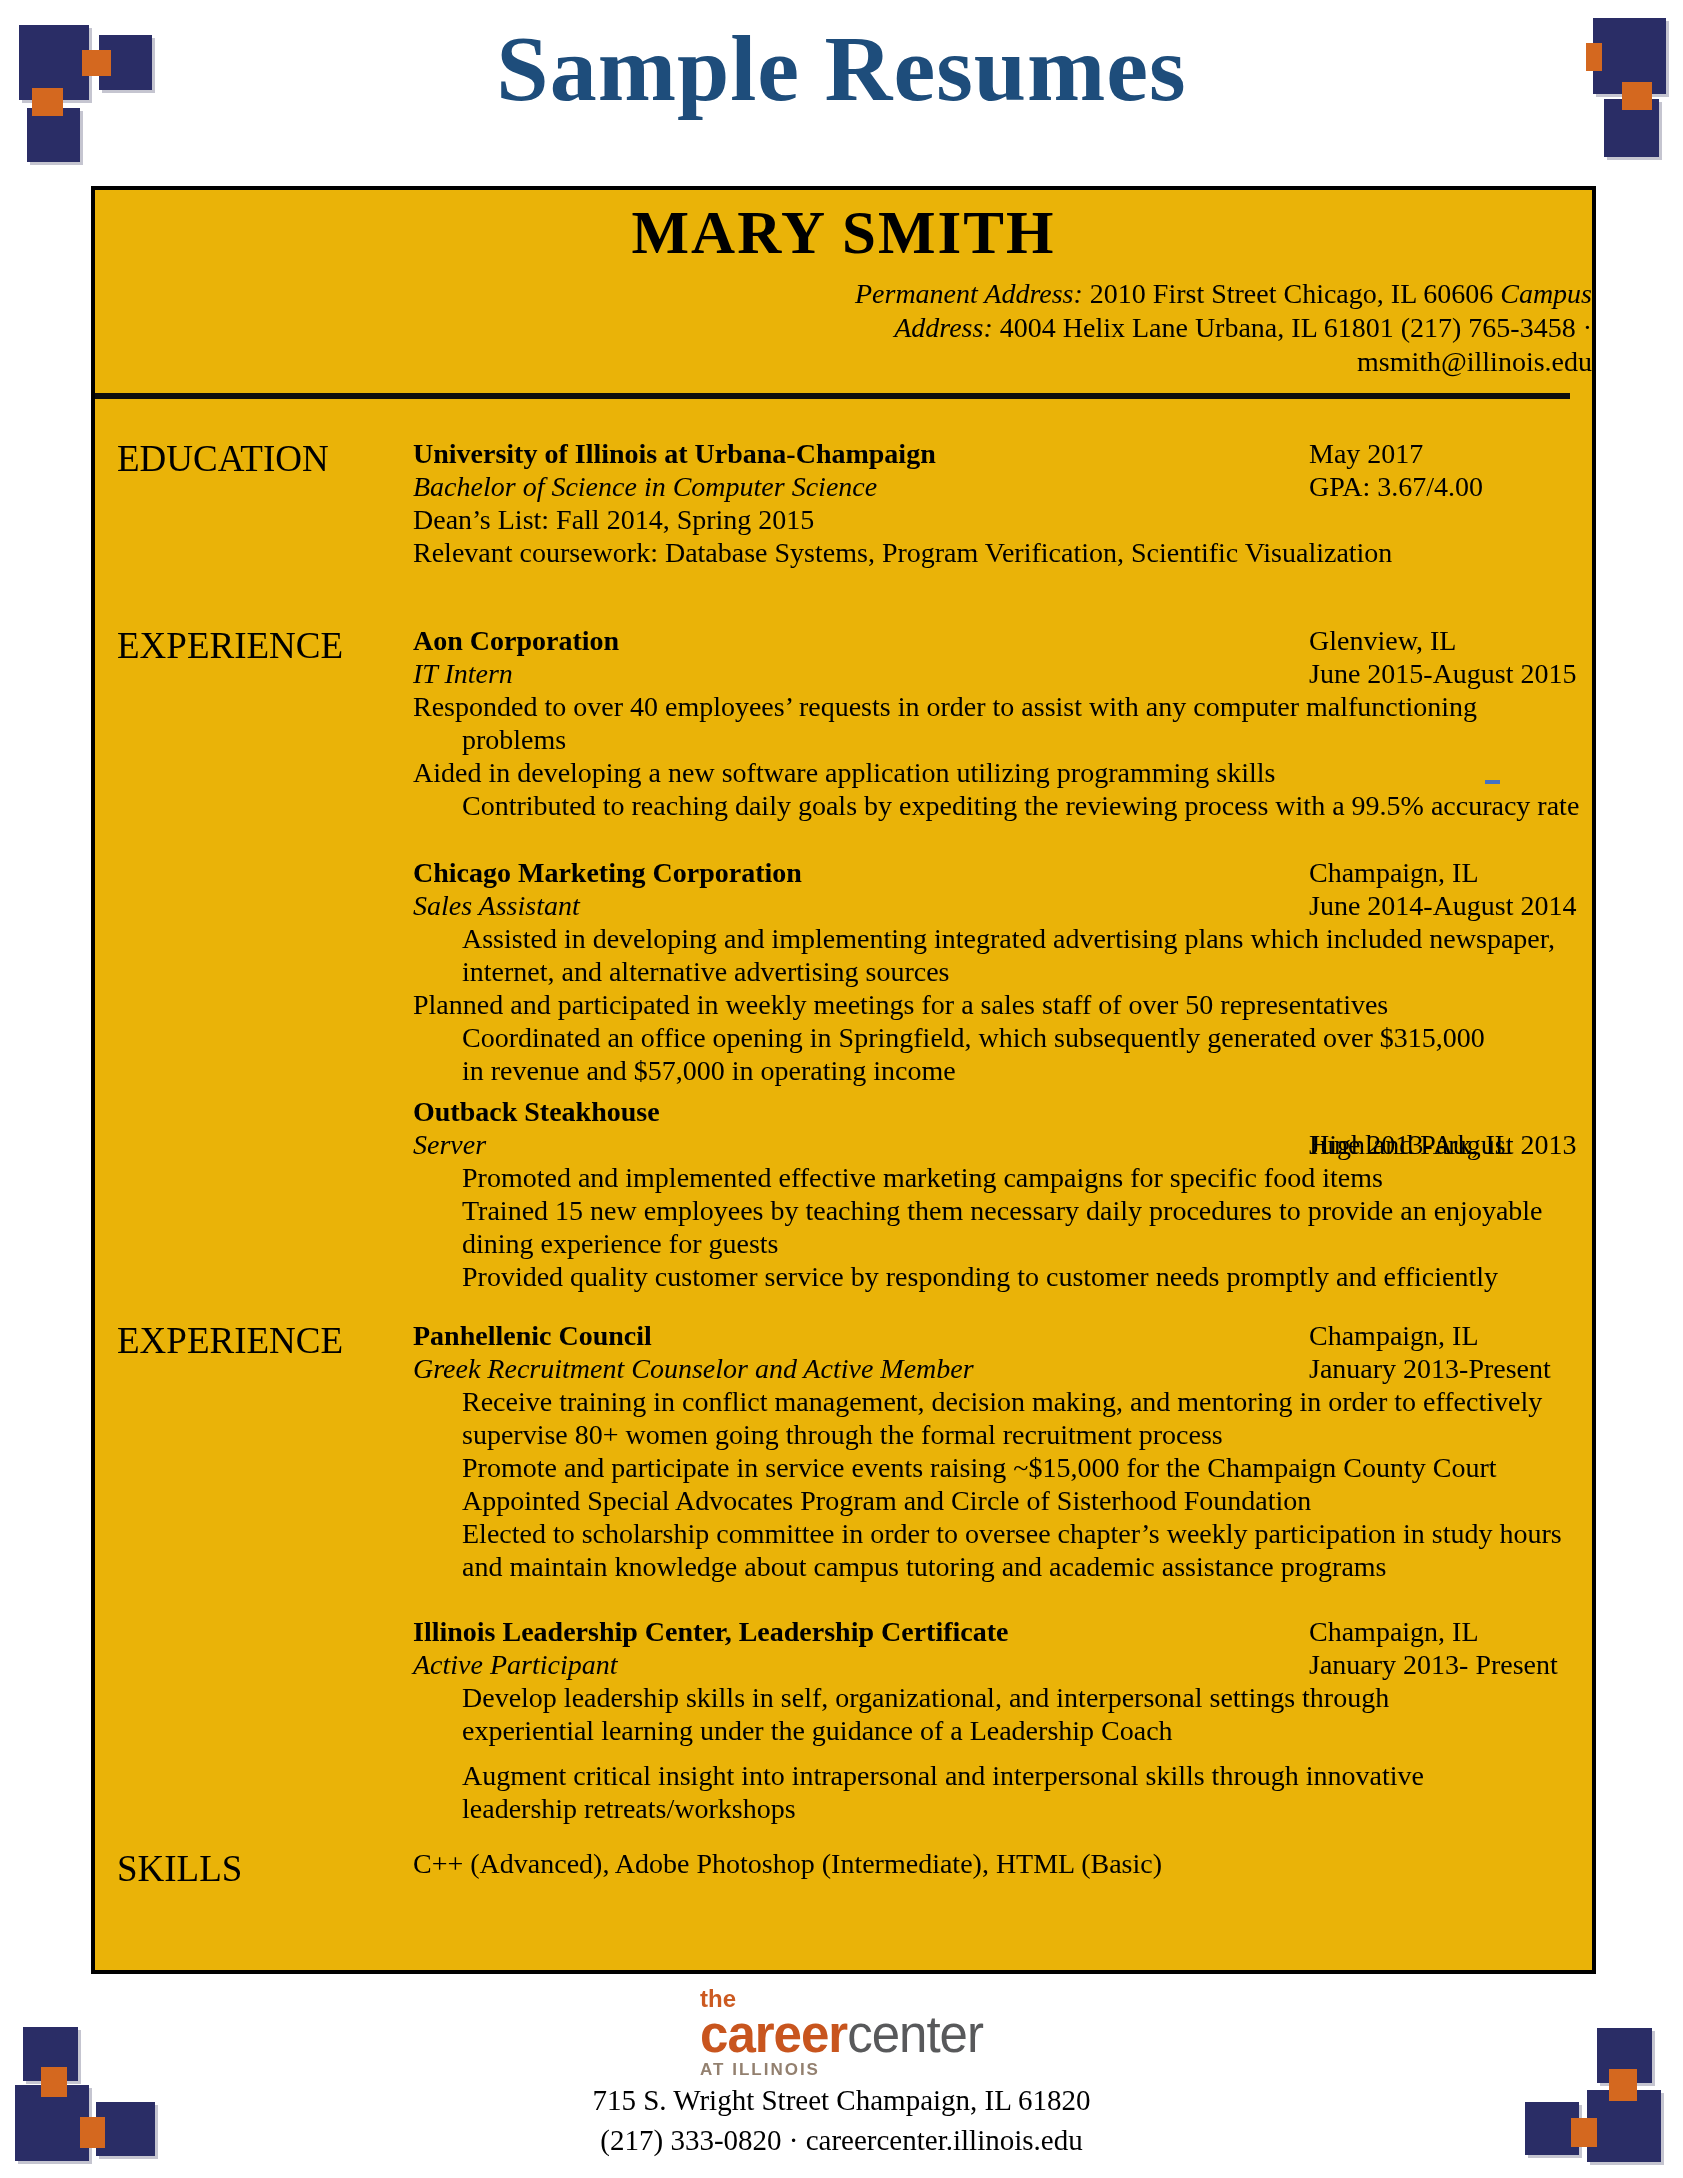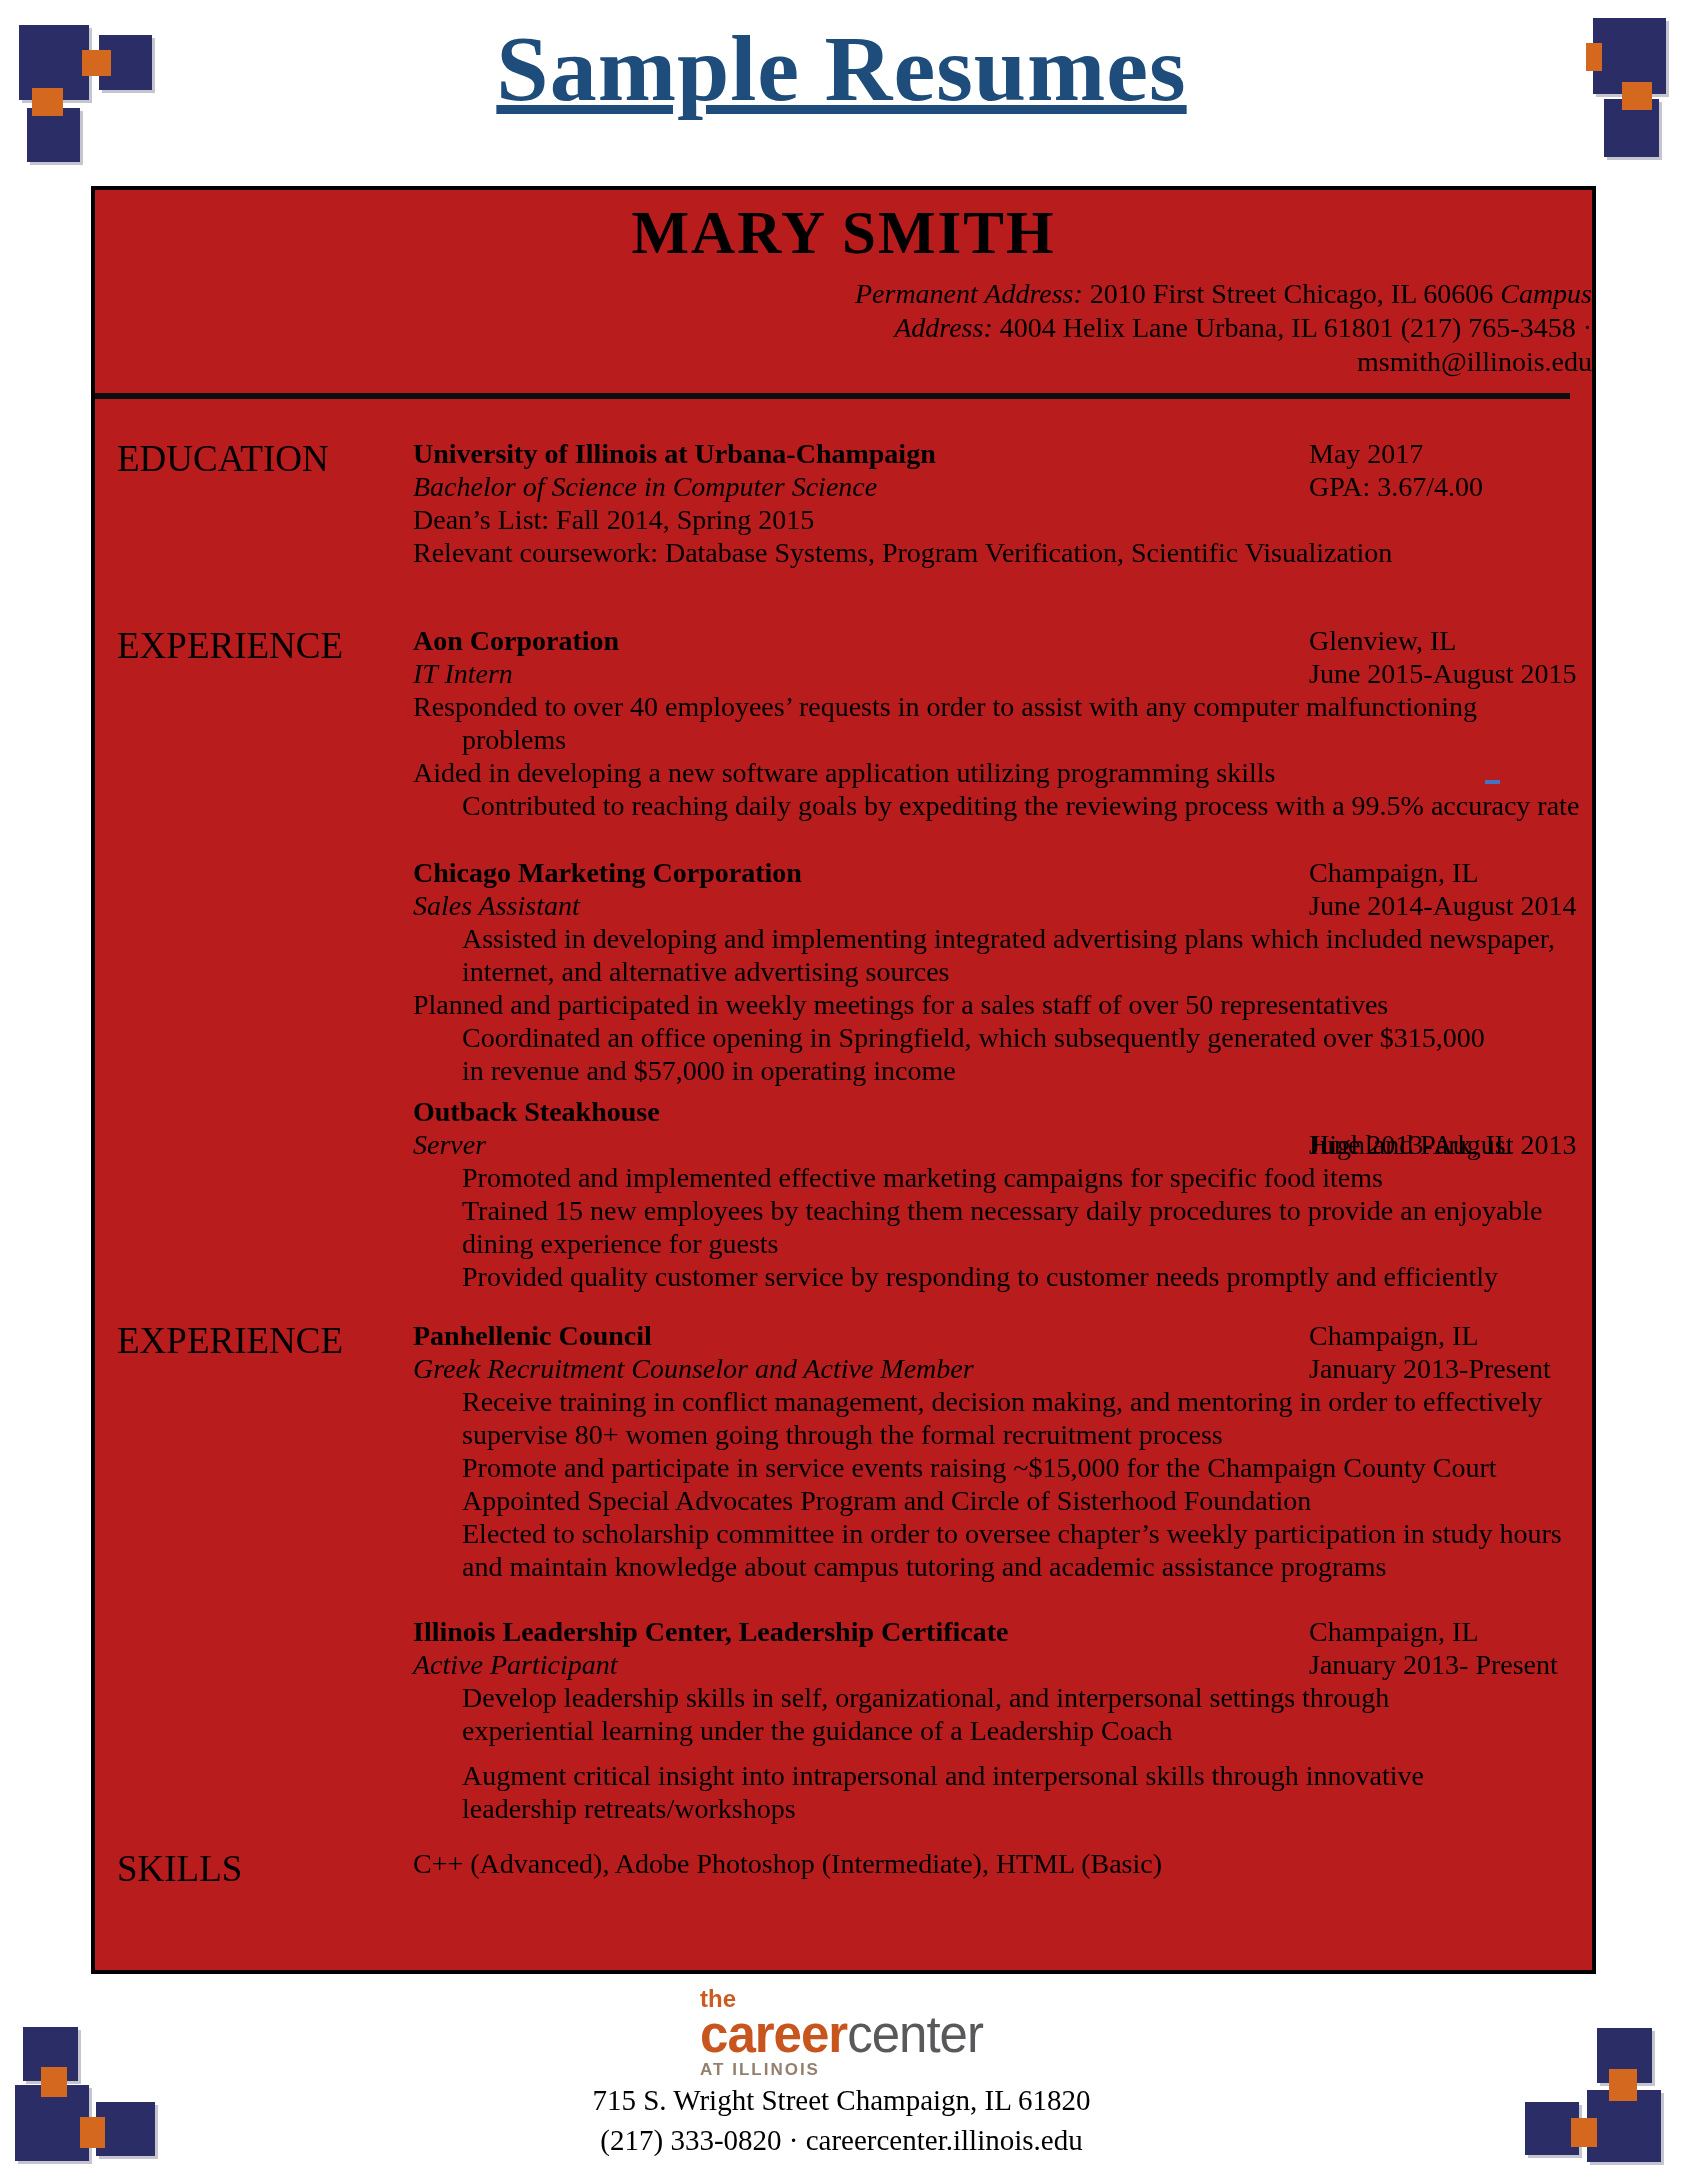--- a/index.html
+++ b/index.html
@@ -27,27 +27,27 @@
   .bl-o2{left:80px;top:2117px;width:25px;height:31px;}
   .br-n1{left:1597px;top:2028px;width:55px;height:55px;}
   .br-n2{left:1587px;top:2090px;width:74px;height:72px;}
   .br-n3{left:1525px;top:2102px;width:54px;height:53px;}
   .br-o1{left:1609px;top:2069px;width:28px;height:32px;}
   .br-o2{left:1571px;top:2118px;width:26px;height:29px;}
 
   
   .page-title{
     position:absolute;left:0;right:0;top:14px;text-align:center;
-    font-size:94px;font-weight:700;color:#1e4d7b;letter-spacing:1px;text-decoration:underline;
+    font-size:94px;font-weight:700;color:#1e4d7b;letter-spacing:1px;
   }
 
   
   .resume-box{
     position:absolute;left:91px;top:186px;width:1505px;height:1788px;
-    border:4px solid #000;box-sizing:border-box;background:#b91c1c;
+    border:4px solid #000;box-sizing:border-box;background:#eab308;
   }
   .name{margin-top:10px;text-align:center;font-size:61px;line-height:65px;font-weight:700;letter-spacing:2px;}
   .contact{margin-top:12px;text-align:right;font-size:28px;line-height:34px;}
   .rule{margin-top:14px;height:6px;background:#0d0d0d;width:calc(100% - 22px);}
 
   .section{display:grid;grid-template-columns:318px 1fr;}
   .sec-education{margin-top:38px;}
   .sec-experience{margin-top:55px;}
   .sec-activities{margin-top:26px;}
   .sec-skills{margin-top:22px;}

